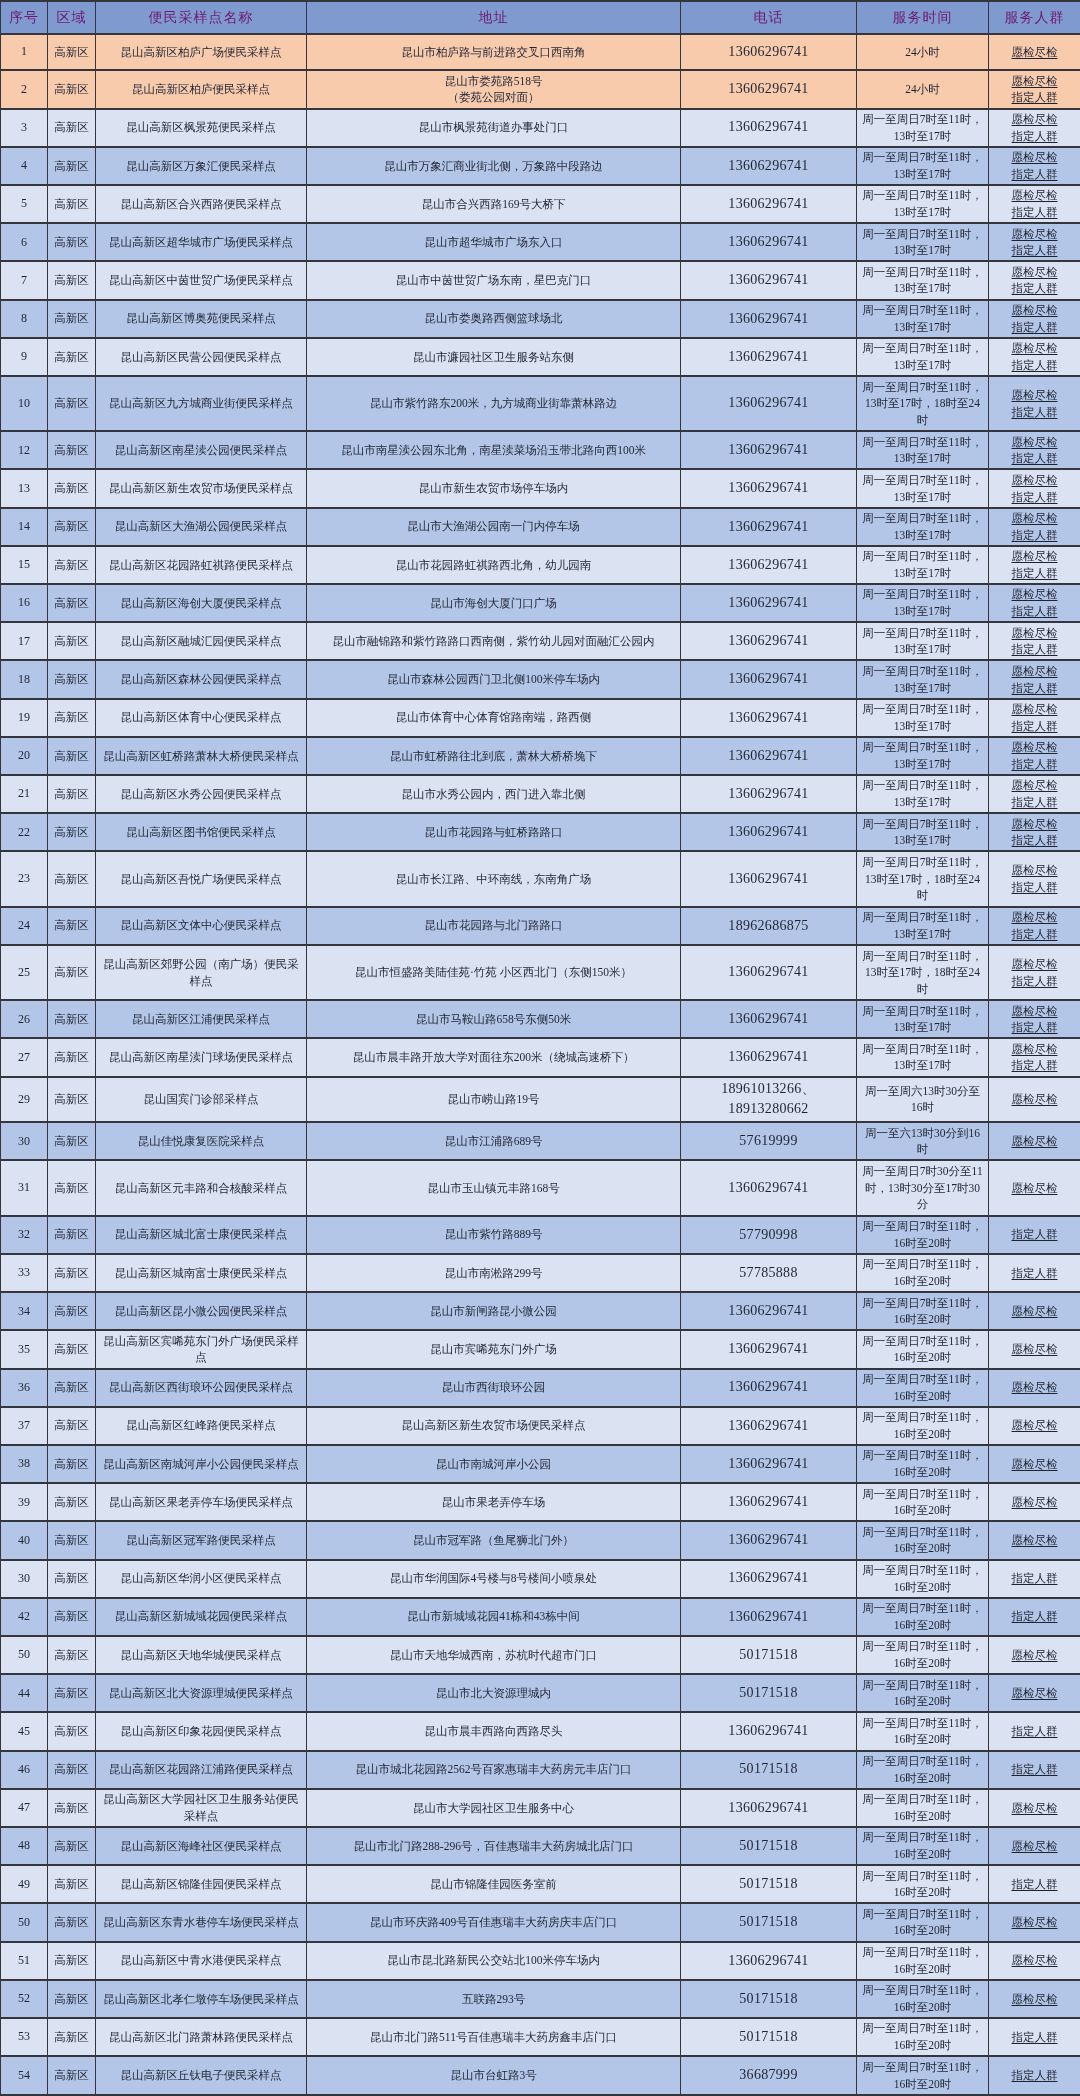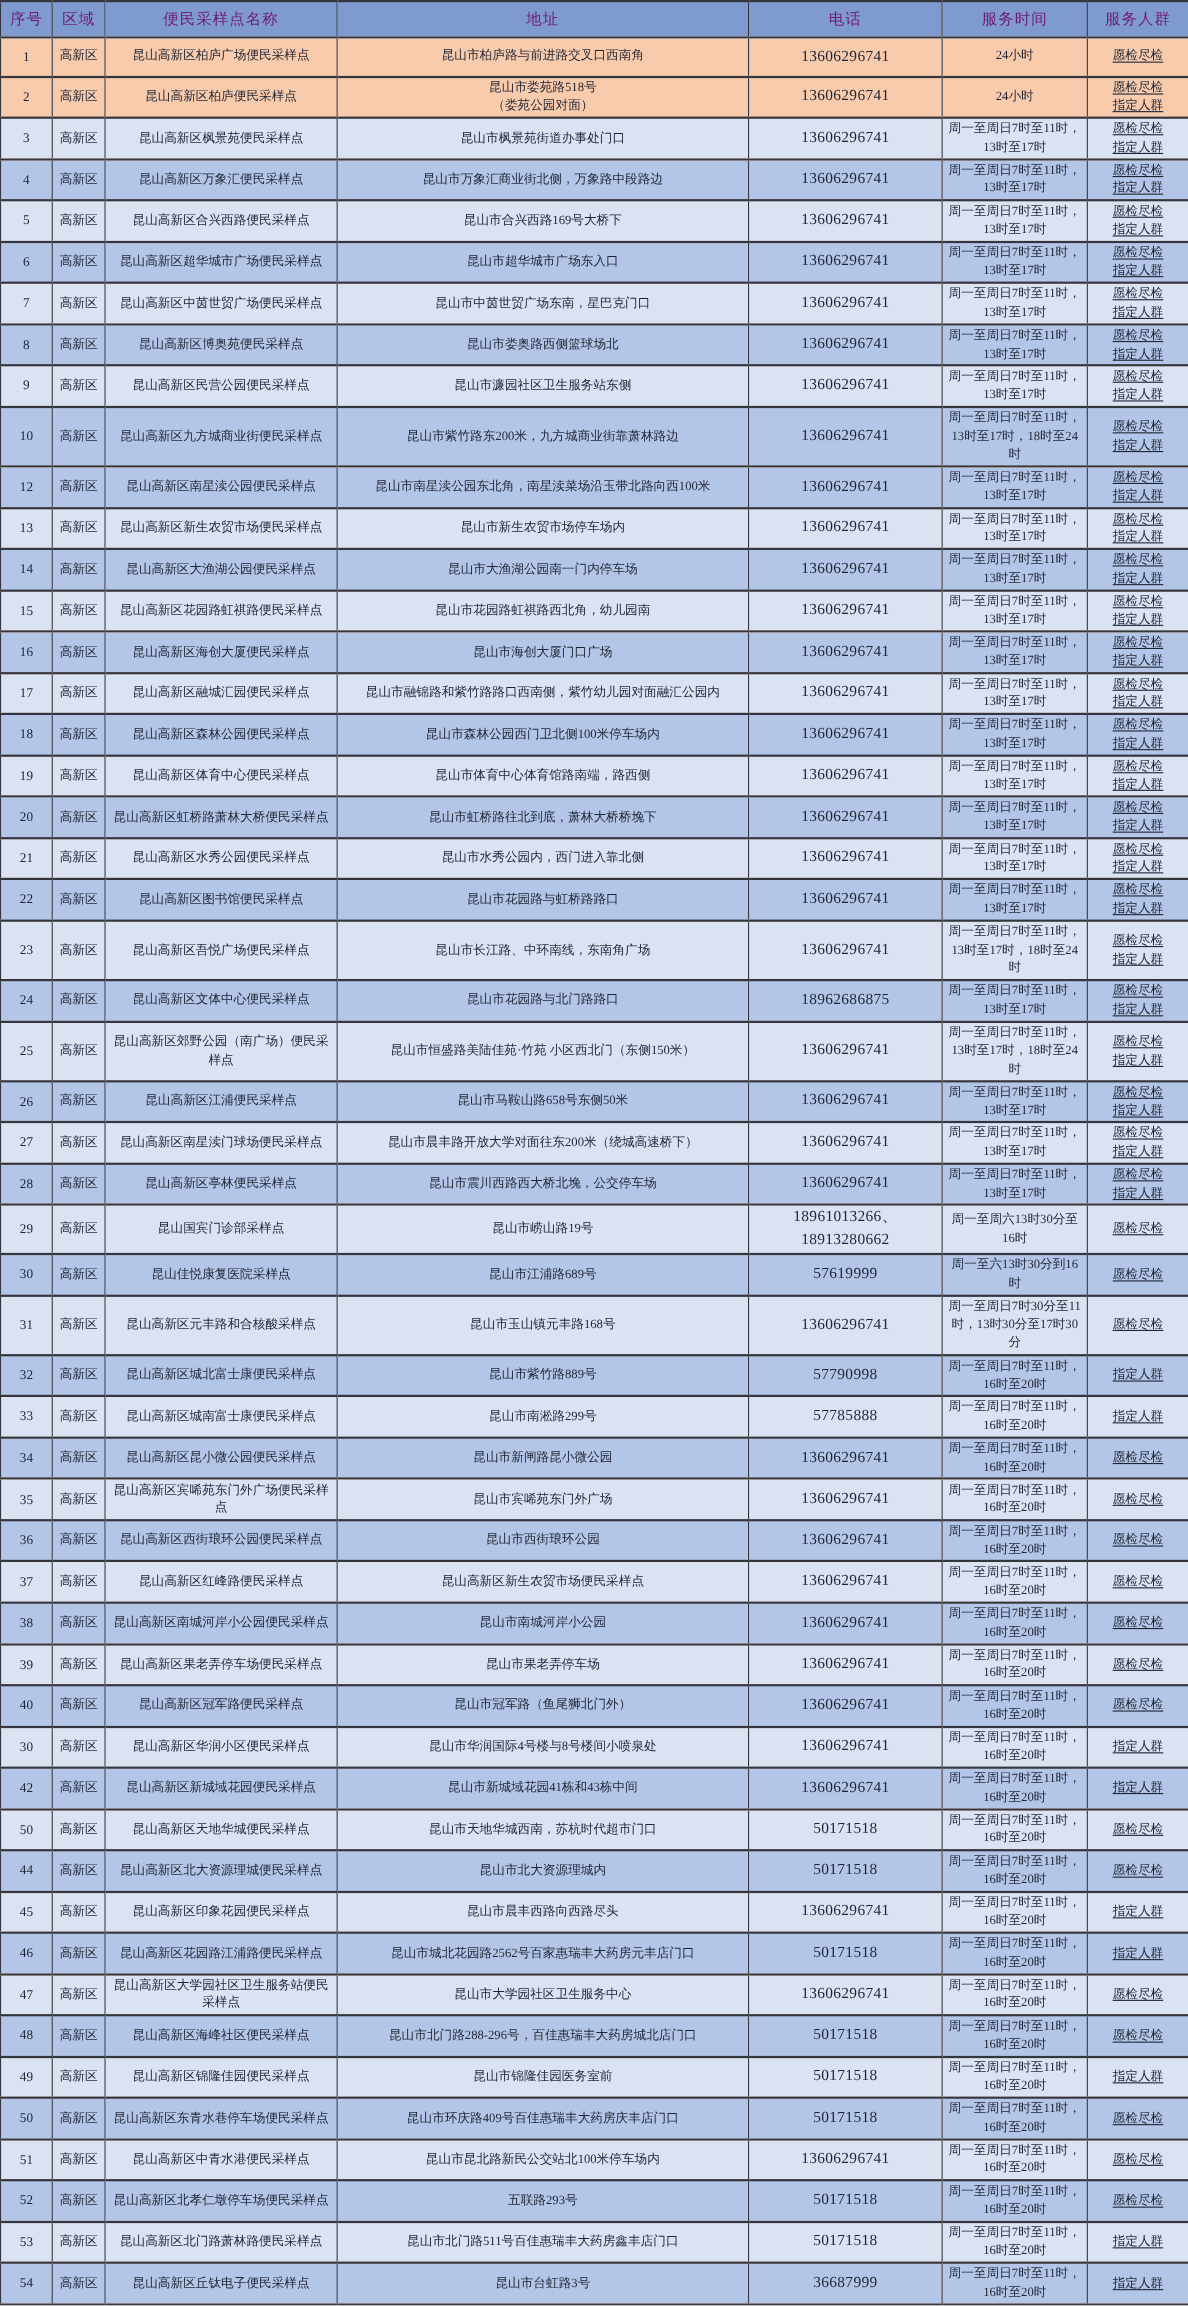--- a/index.html
+++ b/index.html
@@ -334,30 +334,20 @@
       <tr class="light">
         <td class="cell-seq">27</td>
         <td class="cell-region">高新区</td>
         <td class="cell-name">昆山高新区南星渎门球场便民采样点</td>
         <td class="cell-address">昆山市晨丰路开放大学对面往东200米（绕城高速桥下）</td>
         <td class="cell-phone">13606296741</td>
         <td class="cell-hours">周一至周日7时至11时，13时至17时</td>
         <td class="cell-audience">愿检尽检
 指定人群</td>
       </tr>
-      <tr class="dark">
-        <td class="cell-seq">28</td>
-        <td class="cell-region">高新区</td>
-        <td class="cell-name">昆山高新区亭林便民采样点</td>
-        <td class="cell-address">昆山市震川西路西大桥北堍，公交停车场</td>
-        <td class="cell-phone">13606296741</td>
-        <td class="cell-hours">周一至周日7时至11时，13时至17时</td>
-        <td class="cell-audience">愿检尽检
-指定人群</td>
-      </tr>
       <tr class="light">
         <td class="cell-seq">29</td>
         <td class="cell-region">高新区</td>
         <td class="cell-name">昆山国宾门诊部采样点</td>
         <td class="cell-address">昆山市崂山路19号</td>
         <td class="cell-phone">18961013266、18913280662</td>
         <td class="cell-hours">周一至周六13时30分至16时</td>
         <td class="cell-audience">愿检尽检</td>
       </tr>
       <tr class="dark">

